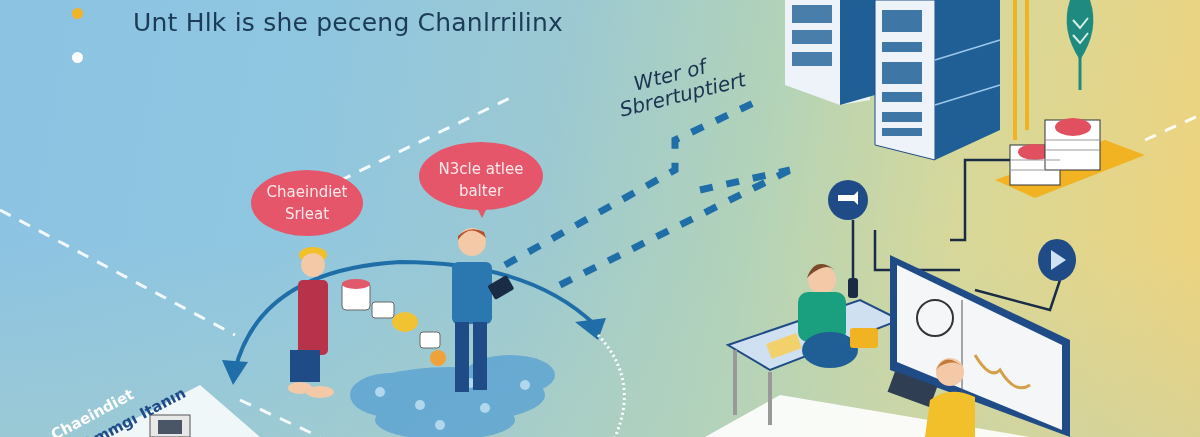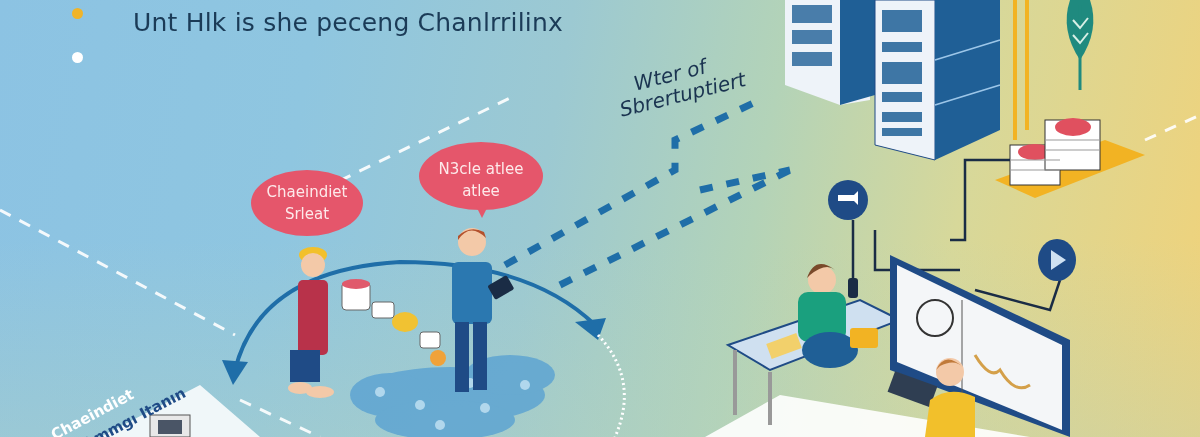--- a/index.html
+++ b/index.html
@@ -222,21 +222,21 @@
     <span>Chaeindiet</span>
     <span>Srleat</span>
   </div>
 
   <div class="bubble" style="left:418px; top:140px; width:126px; height:80px;">
     <svg width="126" height="90" style="position:absolute;left:0;top:0;z-index:-1">
       <ellipse cx="63" cy="36" rx="62" ry="34" fill="#e5566b"></ellipse>
       <polygon points="58,66 70,66 64,78" fill="#e5566b"></polygon>
     </svg>
     <span>N3cle atlee</span>
-    <span>atlee</span>
+    <span>balter</span>
   </div>
 
   <div class="tilt-label" style="left:612px; top:78px;">
     <div style="padding-left:20px;">Wter of</div>
     <div>Sbrertuptiert</div>
   </div>
 
   <div class="floor-label" style="left:48px; top:428px; color:#ffffff;">Chaeindiet</div>
   <div class="floor-label" style="left:82px; top:436px; color:#1f4b86;">Lmmgı Itanın</div>
 </div>

